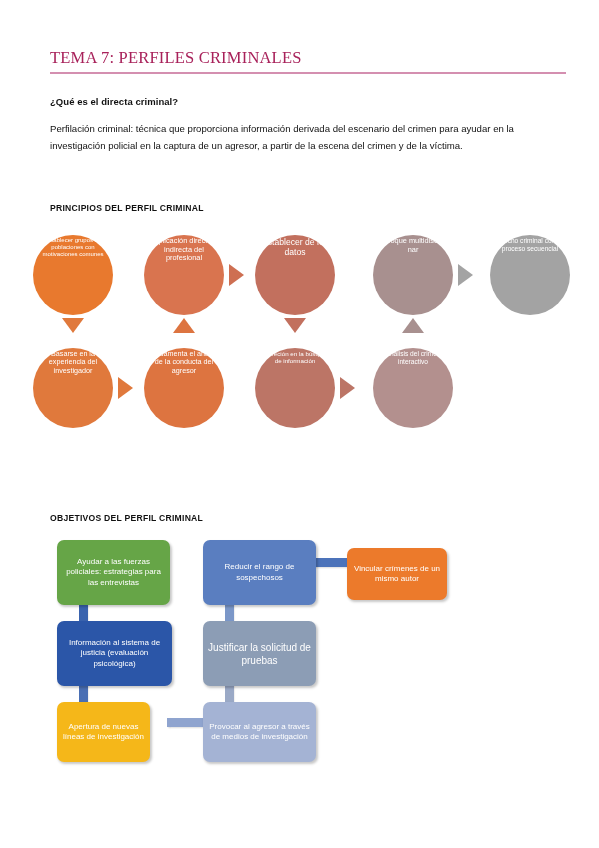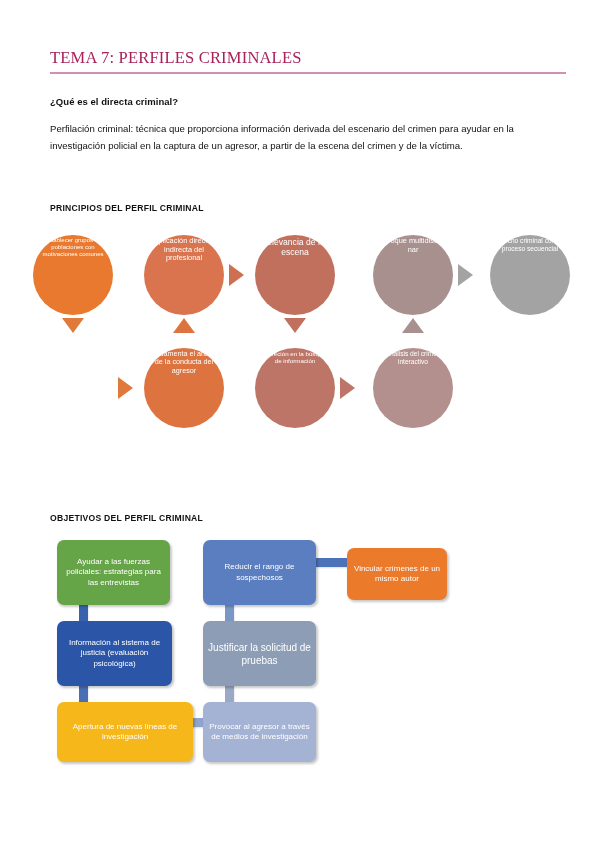--- a/index.html
+++ b/index.html
@@ -138,27 +138,30 @@
 <div class="section-heading" id="heading-principios">PRINCIPIOS DEL PERFIL CRIMINAL</div>
 
 <div id="diagram-principios">
     <div class="circle" style="left: 33px; top: 10px; width: 80px; height: 80px; background: rgb(232, 121, 46);">
       <span style="font-size: 6px;">Establecer grupos de poblaciones con motivaciones comunes</span>
     </div>
     <div class="circle" style="left: 144px; top: 10px; width: 80px; height: 80px; background: rgb(217, 116, 79);">
       <span style="font-size: 7.4px;">Implicación directa e indirecta del profesional</span>
     </div>
     <div class="circle" style="left: 255px; top: 10px; width: 80px; height: 80px; background: rgb(194, 112, 94);">
-      <span style="font-size: 8.6px;">Relevancia de los escena</span>
+      <span style="font-size: 8.6px;">Establecer de los datos</span>
     </div>
     <div class="circle" style="left: 373px; top: 10px; width: 80px; height: 80px; background: rgb(168, 144, 143);">
       <span style="font-size: 7.4px;">Enfoque multidiscipli nar</span>
     </div>
     <div class="circle" style="left: 490px; top: 10px; width: 80px; height: 80px; background: rgb(163, 163, 163);">
       <span style="font-size: 6.6px;">Hecho criminal como proceso secuencial</span>
+    </div>
+    <div class="circle" style="left: 33px; top: 123px; width: 80px; height: 80px; background: rgb(224, 121, 60);">
+      <span style="font-size: 7.2px;">Basarse en la experiencia del investigador</span>
     </div>
     <div class="circle" style="left: 144px; top: 123px; width: 80px; height: 80px; background: rgb(221, 116, 64);">
       <span style="font-size: 7.2px;">Fundamenta el análisis de la conducta del agresor</span>
     </div>
     <div class="circle" style="left: 255px; top: 123px; width: 80px; height: 80px; background: rgb(188, 117, 102);">
       <span style="font-size: 6.2px;">Concreción en la búsqueda de información</span>
     </div>
     <div class="circle" style="left: 373px; top: 123px; width: 80px; height: 80px; background: rgb(179, 144, 142);">
       <span style="font-size: 6.6px;">Análisis del crimen interactivo</span>
     </div>
@@ -180,21 +183,21 @@
     <div class="conn" style="background: rgb(154, 169, 198); left: 224.5px; top: 153px; width: 9px; height: 22px;"></div>
     <div class="conn" style="background: rgb(123, 151, 200); left: 224.5px; top: 72px; width: 9px; height: 22px;"></div>
     <div class="conn" style="background: rgb(74, 111, 180); left: 78.5px; top: 153px; width: 9px; height: 22px;"></div>
     <div class="conn" style="background: rgb(58, 99, 174); left: 78.5px; top: 72px; width: 9px; height: 22px;"></div>
     <div class="obox" style="left: 57px; top: 10px; width: 113px; height: 65px; background: rgb(102, 165, 71);">
       <span style="font-size: 8px;">Ayudar a las fuerzas policiales: estrategias para las entrevistas</span>
     </div>
     <div class="obox" style="left: 57px; top: 91px; width: 115px; height: 65px; background: rgb(43, 86, 168);">
       <span style="font-size: 8px;">Información al sistema de justicia (evaluación psicológica)</span>
     </div>
-    <div class="obox" style="left: 57px; top: 172px; width: 136px; height: 60px; background: rgb(245, 183, 25);">
+    <div class="obox" style="left: 57px; top: 172px; width: 93px; height: 60px; background: rgb(245, 183, 25);">
       <span style="font-size: 8px;">Apertura de nuevas líneas de investigación</span>
     </div>
     <div class="obox" style="left: 203px; top: 10px; width: 113px; height: 65px; background: rgb(90, 126, 192);">
       <span style="font-size: 8px;">Reducir el rango de sospechosos</span>
     </div>
     <div class="obox" style="left: 203px; top: 91px; width: 113px; height: 65px; background: rgb(140, 157, 181);">
       <span style="font-size: 10px;">Justificar la solicitud de pruebas</span>
     </div>
     <div class="obox" style="left: 203px; top: 172px; width: 113px; height: 60px; background: rgb(164, 179, 212);">
       <span style="font-size: 8px;">Provocar al agresor a través de medios de investigación</span>

